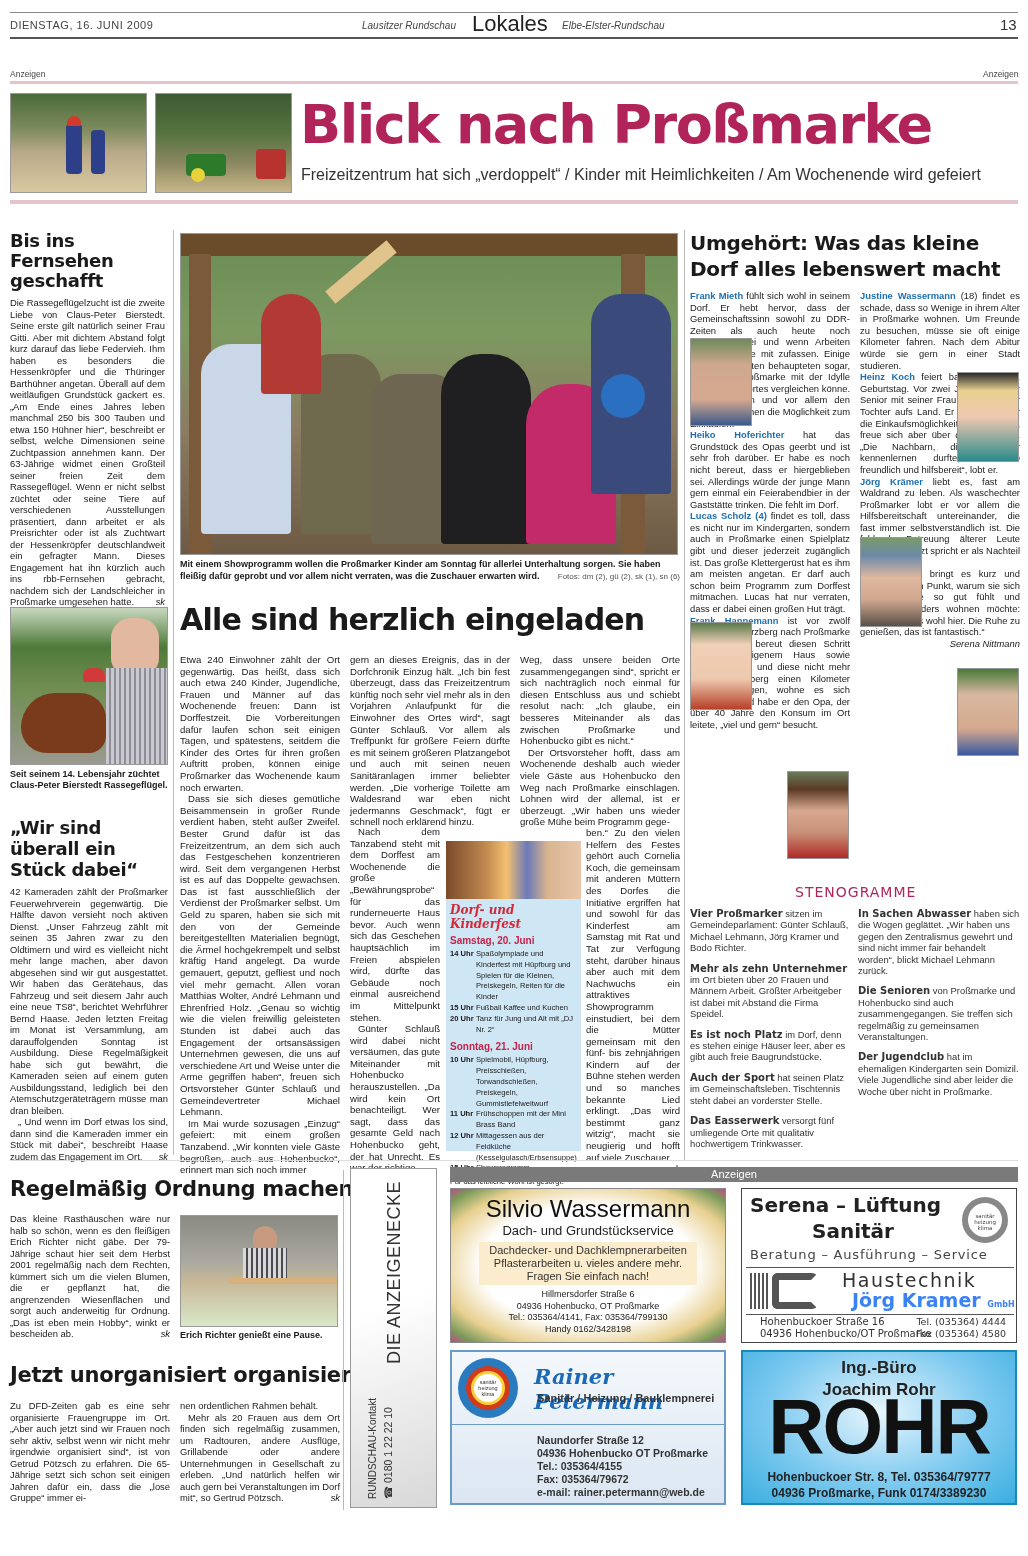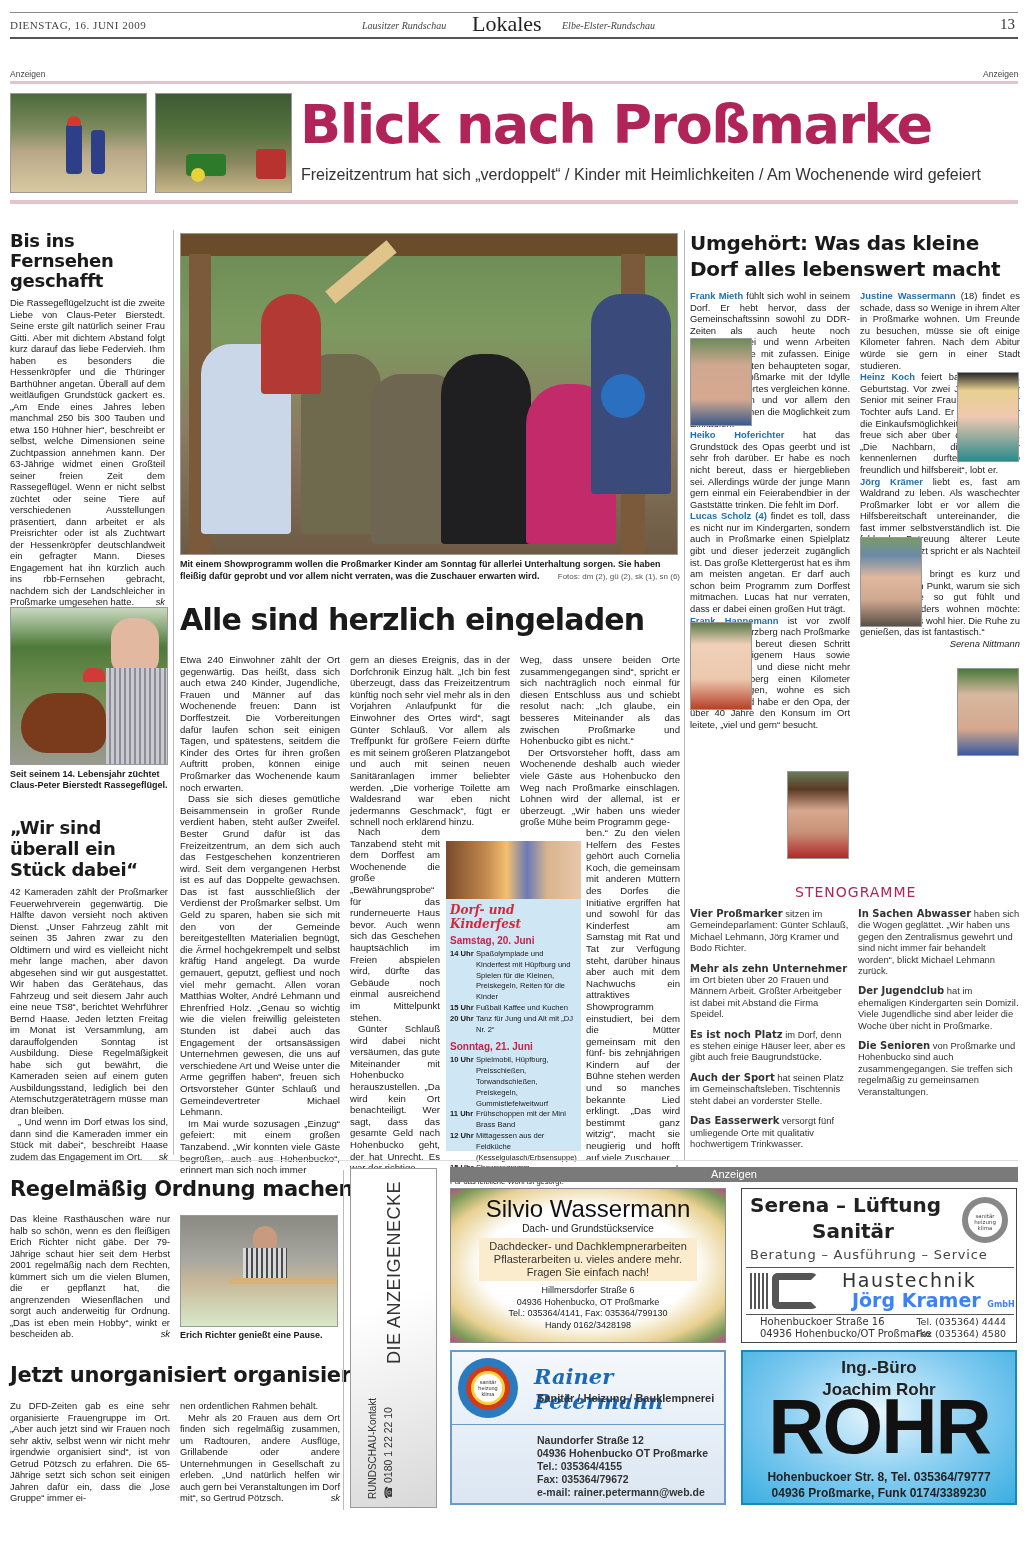--- a/index.html
+++ b/index.html
@@ -1,18 +1,18 @@
 <!DOCTYPE html>
 <html><head>
 <meta charset="utf-8">
 <style>
 *{box-sizing:border-box;margin:0;padding:0}
 body{width:1028px;height:1556px;background:#fff;font-family:"DejaVu Sans",sans-serif;color:#1a1a1a;position:relative;overflow:hidden}
 .abs{position:absolute}
-.serif{font-family:Liberation Serif, serif}
+.serif{font-family:Liberation Sans, sans-serif}
 .cond{font-family:"Liberation Sans",sans-serif}
 .body-text{font-family:"Liberation Sans",sans-serif;font-size:9.6px;line-height:11.6px;text-align:justify;hyphens:auto}
 .head{font-family:"DejaVu Sans",sans-serif;font-weight:bold;color:#1a1a1a;letter-spacing:-0.3px}
 .photo{border:1px solid #999;overflow:hidden}
 .caption{font-family:"Liberation Sans",sans-serif;font-weight:bold;font-size:9px;line-height:11px}
 .blue{color:#1f6fb0;font-weight:bold}
 .rule{background:#555}
 .vline{background:#bbb;width:1px}
 p{margin:0}
 p+p{text-indent:8px}
@@ -185,22 +185,22 @@
 <div class="abs" style="left:795px;top:884px;font-family:'DejaVu Sans',sans-serif;font-weight:normal;font-size:14px;color:#b0245a;letter-spacing:1px">STENOGRAMME</div>
 <div class="abs steno" style="left:690px;top:908px;width:160px">
   <p><b>Vier Proßmarker</b><span> sitzen im Gemeindeparlament: Günter Schlauß, Michael Lehmann, Jörg Kramer und Bodo Richter.</span></p>
   <p><b>Mehr als zehn Unternehmer</b><span> im Ort bieten über 20 Frauen und Männern Arbeit. Größter Arbeitgeber ist dabei mit Abstand die Firma Speidel.</span></p>
   <p><b>Es ist noch Platz</b><span> im Dorf, denn es stehen einige Häuser leer, aber es gibt auch freie Baugrundstücke.</span></p>
   <p><b>Auch der Sport</b><span> hat seinen Platz im Gemeinschaftsleben. Tischtennis steht dabei an vorderster Stelle.</span></p>
   <p><b>Das Easserwerk</b><span> versorgt fünf umliegende Orte mit qualitativ hochwertigem Trinkwasser.</span></p>
 </div>
 <div class="abs steno" style="left:858px;top:908px;width:162px">
   <p><b>In Sachen Abwasser</b><span> haben sich die Wogen geglättet. „Wir haben uns gegen den Zentralismus gewehrt und sind nicht immer fair behandelt worden“, blickt Michael Lehmann zurück.</span></p>
+  <p><b>Die Senioren</b><span> von Proßmarke und Hohenbucko sind auch zusammengegangen. Sie treffen sich regelmäßig zu gemeinsamen Veranstaltungen.</span></p>
   <p><b>Der Jugendclub</b><span> hat im ehemaligen Kindergarten sein Domizil. Viele Jugendliche sind aber leider die Woche über nicht in Proßmarke.</span></p>
-  <p><b>Die Senioren</b><span> von Proßmarke und Hohenbucko sind auch zusammengegangen. Sie treffen sich regelmäßig zu gemeinsamen Veranstaltungen.</span></p>
 </div>
 
 <div class="abs" style="left:10px;top:1160px;width:1008px;height:1px;background:#ddd"></div>
 <div class="abs head" style="left:10px;top:1176px;font-size:21px;line-height:26px">Regelmäßig Ordnung machen</div>
 <div class="abs body-text" style="left:10px;top:1213px;width:160px;font-size:9.4px;line-height:11.5px">
   <span>Das kleine Rasthäuschen wäre nur halb so schön, wenn es den fleißigen Erich Richter nicht gäbe. Der 79-Jährige schaut hier seit dem Herbst 2001 regelmäßig nach dem Rechten, kümmert sich um die vielen Blumen, die er gepflanzt hat, die angrenzenden Wiesenflächen und sorgt auch anderweitig für Ordnung. „Das ist eben mein Hobby“, winkt er bescheiden ab.</span>
   <span class="sig">sk</span>
 </div>
 <div class="abs photo" style="left:180px;top:1215px;width:158px;height:112px;background:linear-gradient(180deg,#8a8a82 0%,#a8a8a0 40%,#c8b898 60%,#d8e8c8 100%)">
   <div style="position:absolute;left:72px;top:10px;width:24px;height:26px;background:#c89a80;border-radius:12px 12px 10px 10px"></div>
@@ -222,21 +222,21 @@
 <div class="abs" style="left:350px;top:1168px;width:87px;height:340px;border:1px solid #999;background:linear-gradient(160deg,#fff 0%,#fff 40%,#d8d8d8 100%)">
   <div style="position:absolute;left:33px;top:195px;transform:rotate(-90deg);transform-origin:0 0;font-family:'Liberation Sans',sans-serif;font-size:18px;white-space:nowrap;color:#333;letter-spacing:0.5px">DIE ANZEIGENECKE</div>
   <div style="position:absolute;left:16px;top:330px;transform:rotate(-90deg);transform-origin:0 0;font-family:'Liberation Sans',sans-serif;font-size:10px;white-space:nowrap;color:#333">RUNDSCHAU-Kontakt</div>
   <div style="position:absolute;left:31px;top:330px;transform:rotate(-90deg);transform-origin:0 0;font-family:'Liberation Sans',sans-serif;font-size:10.5px;white-space:nowrap;color:#333"><span>☎</span> <span>0180 1 22 22 10</span></div>
 </div>
 
 <div class="abs cond" style="left:450px;top:1167px;width:568px;height:15px;background:#7a7a7a;color:#fff;font-size:11px;line-height:15px;text-align:center">Anzeigen</div>
 
 <div class="ad" style="left:450px;top:1188px;width:276px;height:155px;background:radial-gradient(ellipse at center,#fff 55%,#e8d090 78%,#7a9a5a 92%,#c04a8a 100%);text-align:center;font-family:'Liberation Sans',sans-serif">
   <div style="font-size:24px;margin-top:6px;color:#111">Silvio Wassermann</div>
-  <div style="font-size:10px;color:#222">Dach- und Grundstückservice</div>
+  <div style="font-size:13px;color:#222">Dach- und Grundstückservice</div>
   <div style="margin:4px 28px 0;background:#faeccc;font-size:11px;line-height:13px;color:#333;padding:2px 0">
     <div>Dachdecker- und Dachklempnerarbeiten</div>
     <div>Pflasterarbeiten u. vieles andere mehr.</div>
     <div>Fragen Sie einfach nach!</div>
   </div>
   <div style="font-size:9px;line-height:11.5px;margin-top:4px;color:#222">
     <div>Hillmersdorfer Straße 6</div>
     <div>04936 Hohenbucko, OT Proßmarke</div>
     <div>Tel.: 035364/4141, Fax: 035364/799130</div>
     <div>Handy 0162/3428198</div>

